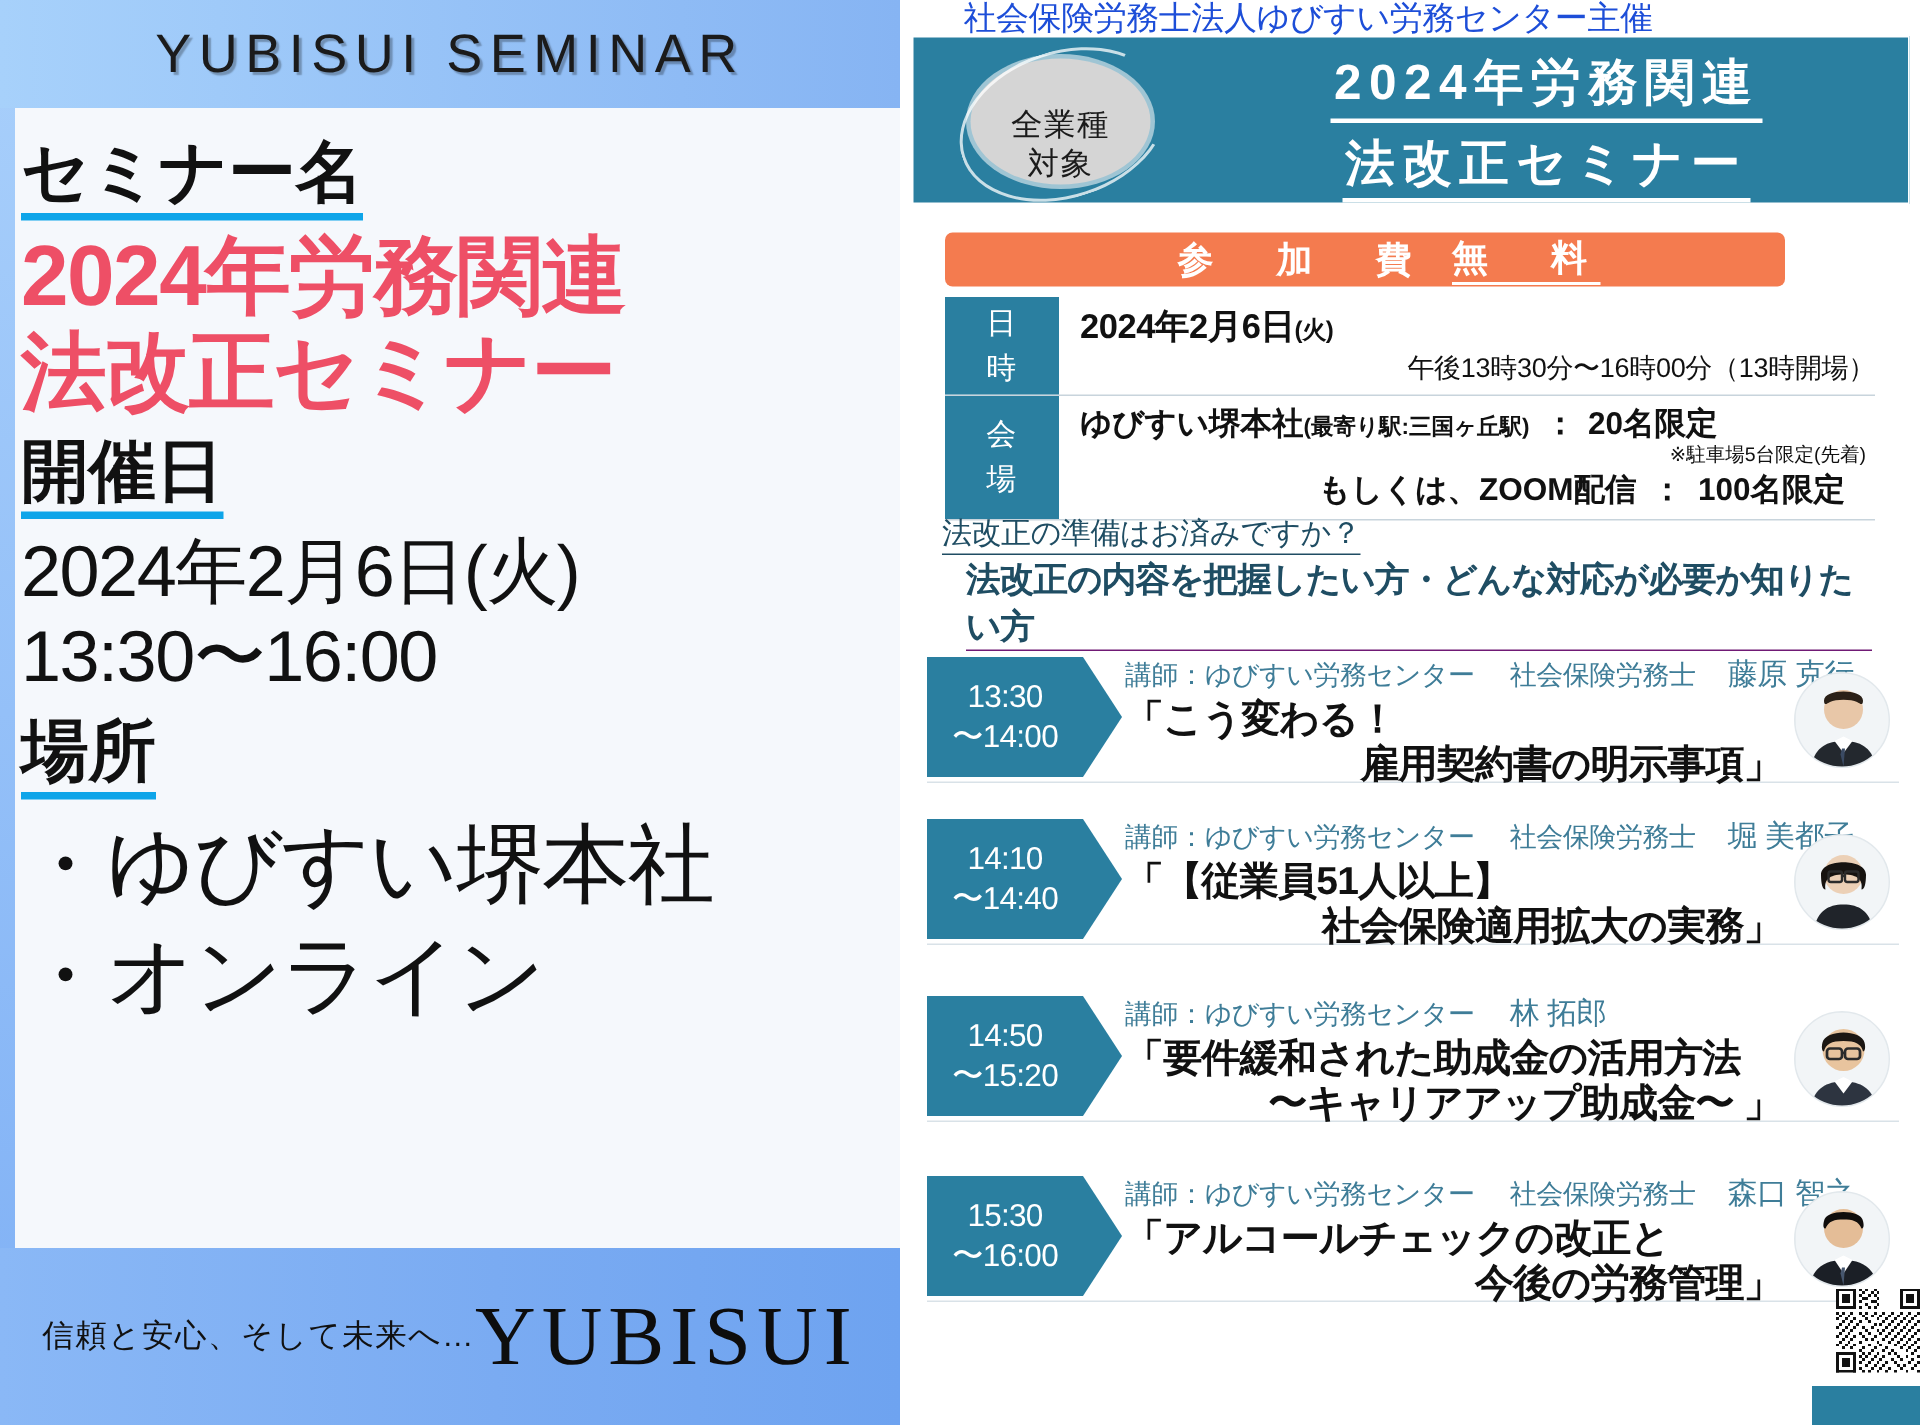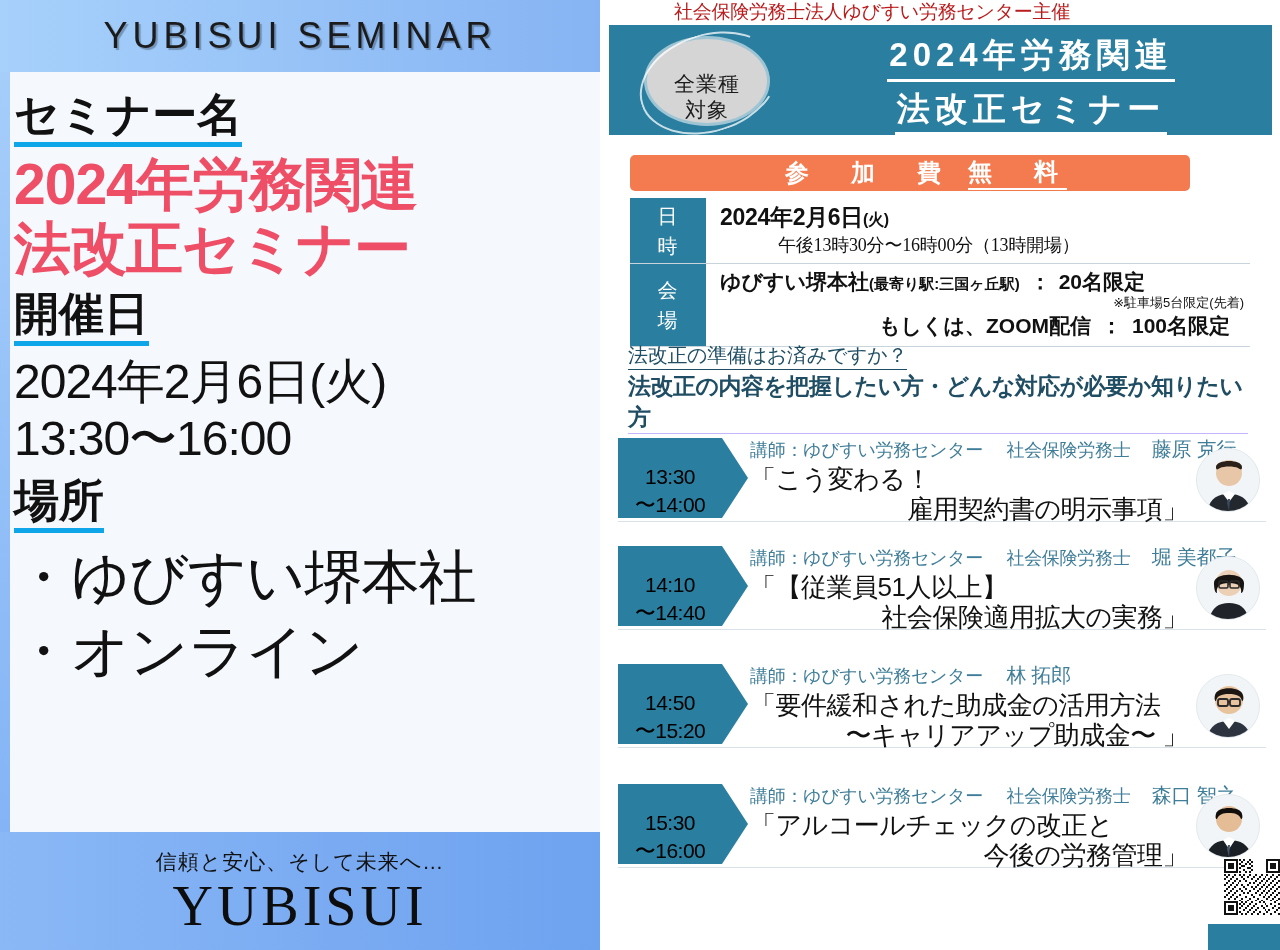--- a/index.html
+++ b/index.html
@@ -52,40 +52,40 @@
     font-size:48px; color:#111; font-weight:400;
     line-height:1.2; letter-spacing:-1px; white-space:nowrap;
   }
   .bullet-lg{
     font-size:58px; color:#111; font-weight:400;
     line-height:1.28; letter-spacing:-1px; white-space:nowrap;
   }
   .left-footer{
     position:absolute; left:0; bottom:0; width:600px; height:118px;
     background:linear-gradient(90deg,#8ab8f6 0%,#7aabf2 55%,#6ea3f0 100%);
-    display:flex; flex-direction:column; align-items:center; justify-content:center;
+    display:flex; flex-direction:row; align-items:center; justify-content:center;
   }
   .left-footer .tagline{
     font-size:21px; color:#111; letter-spacing:1px; margin-bottom:2px;
   }
   .left-footer .brand{
     font-family:"Liberation Serif","DejaVu Serif",serif;
     font-size:56px; color:#0d0d0d; letter-spacing:4px; line-height:1;
   }
 
   
   .right{
     position:relative;
     width:680px; height:950px; flex:0 0 680px;
     background:#ffffff;
   }
   .host-line{
     position:absolute; top:0; left:0; width:544px; height:24px;
     display:flex; align-items:center; justify-content:center;
-    font-size:19px; color:#b91c1c; letter-spacing:-0.3px;
+    font-size:22px; color:#1d4ed8; letter-spacing:-0.3px;
   }
   .hero{
     position:absolute; top:24px; left:8px; width:665px; height:112px;
     background:#2a7fa0;
     border:1px solid #ffffff;
   }
   .badge{
     position:absolute; left:38px; top:14px; width:120px; height:84px;
     border-radius:50%;
     background:#d5d5d5;
@@ -131,76 +131,76 @@
   .dkey{
     width:76px; flex:0 0 76px; background:#2a7fa0; color:#ffffff;
     display:flex; flex-direction:column; align-items:center; justify-content:center;
     font-size:20px; line-height:1.5; letter-spacing:1px;
     margin-right:14px;
   }
   .dkey span{ display:block; }
   .dval{ flex:1; padding:4px 0 6px 0; color:#111; }
   .dv-main{ font-size:23px; font-weight:700; letter-spacing:-0.3px; }
   .dv-main .sm{ font-size:16px; font-weight:700; }
-  .dv-sub{ font-size:18px; text-align:left; padding-left:58px; letter-spacing:-0.2px;font-family:Liberation Serif, serif; }
+  .dv-sub{ font-size:18px; text-align:right; padding-left:58px; letter-spacing:-0.2px; }
   .venue-line{ display:flex; align-items:baseline; font-size:21px; font-weight:700; }
   .venue-line .nm{ white-space:nowrap; }
   .venue-line .paren{ font-size:15px; font-weight:700; }
   .venue-line .colon{ margin:0 8px 0 10px; }
   .venue-line .cap{ white-space:nowrap; }
   .venue-note{ font-size:13px; text-align:right; padding-right:6px; margin-top:-2px; }
   .venue-line2{ display:flex; align-items:baseline; font-size:21px; font-weight:700; justify-content:flex-end; padding-right:0; }
   .venue-line2 .colon{ margin:0 10px; }
 
   .pitch{
     position:absolute; left:628px; width:618px;
     color:#1f4d63;
   }
   .pitch .p1{
     font-size:20px; border-bottom:1.5px solid #1f4d63; display:inline-block;
     letter-spacing:-0.3px;
   }
   .pitch .p2{
-    font-size:23px; font-weight:700; border-bottom:2px solid #c4b5fd;
-    display:inline-block; letter-spacing:-0.5px; margin-top:1px;
+    font-size:23px; font-weight:700; border-bottom:2px solid #701a75;
+    display:inline-block; letter-spacing:-0.5px; margin-top:1px;margin-left:16px;
   }
   .pitch .p3row{ text-align:right; margin-top:1px; }
   .pitch .p3{
     font-size:20px; border-bottom:1.5px solid #1f4d63; display:inline-block;
     letter-spacing:-0.3px;
   }
 
   
   .session{
     position:absolute; left:618px; width:648px; height:88px;
     background:#ffffff;
     border-bottom:1px solid #d9e2e8;
   }
   .time-tag{
     position:absolute; left:0; top:4px; width:104px; height:80px;
-    background:#2a7fa0; color:#000000;
-    display:flex; flex-direction:column; align-items:center; justify-content:flex-end;
+    background:#2a7fa0; color:#ffffff;
+    display:flex; flex-direction:column; align-items:center; justify-content:center;
     font-size:21px; line-height:1.3; letter-spacing:-0.5px;
   }
   .time-tag::after{
     content:""; position:absolute; left:104px; top:0;
     width:0; height:0;
     border-top:40px solid transparent;
     border-bottom:40px solid transparent;
     border-left:26px solid #2a7fa0;
   }
   .s-body{
     position:absolute; left:132px; top:2px; right:78px;
   }
   .s-lect{
     font-size:18px; color:#3f7d98; letter-spacing:-0.3px; white-space:nowrap;
   }
   .s-lect .nmlg{ font-size:20px; }
   .s-title{
-    font-size:26px; font-weight:400; color:#111; line-height:1.17;
+    font-size:26px; font-weight:700; color:#111; line-height:1.17;
     letter-spacing:-0.5px; margin-top:1px;
   }
   .s-title .l2{ display:block; text-align:right; }
   .s-photo{
     position:absolute; right:6px; top:14px; width:64px; height:64px;
     border-radius:50%; overflow:hidden; background:#e9eef1;
     border:1px solid #e2e8ec;
   }
 
   

